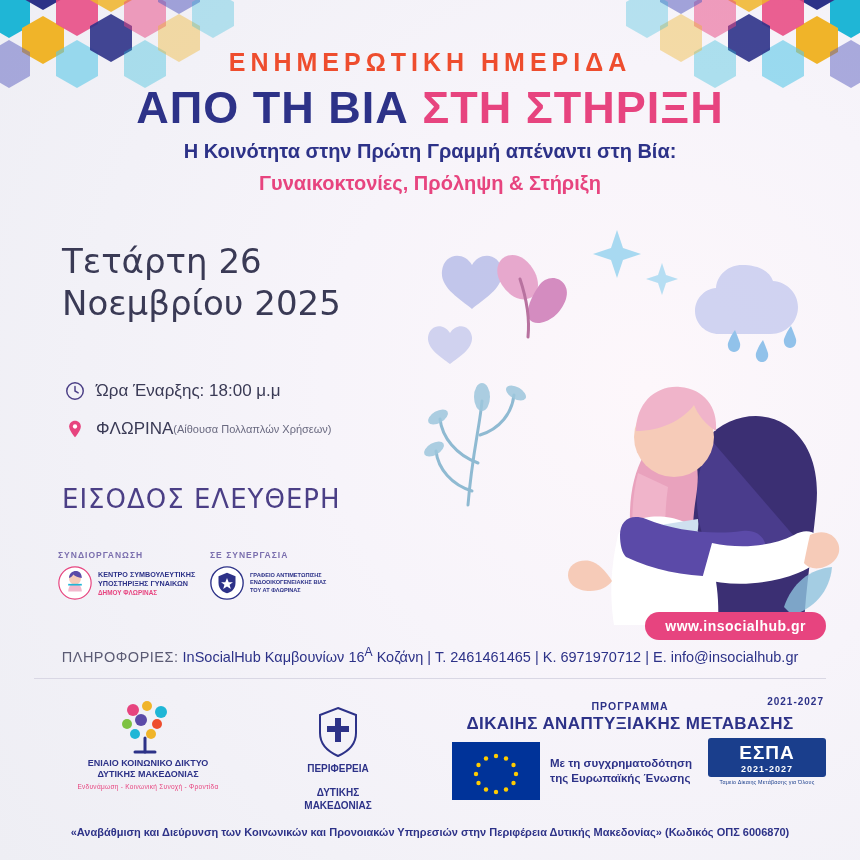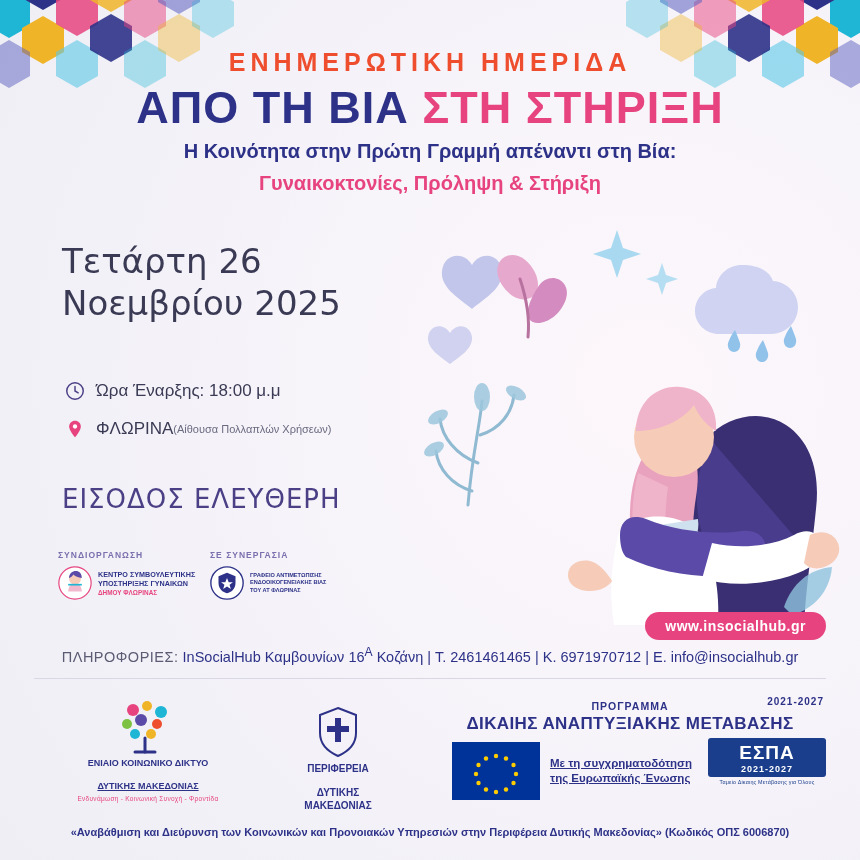--- a/index.html
+++ b/index.html
@@ -90,21 +90,21 @@
   .bl-eskm .t1{font-size:9px;font-weight:800;color:#2d3288;line-height:11px;margin-top:4px;}
   .bl-eskm .t2{font-size:6.5px;color:#e7447f;margin-top:3px;letter-spacing:.3px;}
   .bl-region{position:absolute;left:258px;top:20px;width:160px;text-align:center;}
   .bl-region .t1{font-size:10px;font-weight:800;color:#2d3288;line-height:13px;margin-top:4px;}
   .progtitle{position:absolute;left:430px;top:14px;width:400px;text-align:center;}
   .progtitle .small{font-size:10.5px;font-weight:800;color:#2d3288;letter-spacing:1px;}
   .progtitle .big{font-size:17px;font-weight:800;color:#2d3288;letter-spacing:.4px;margin-top:2px;}
   .years{position:absolute;right:36px;top:10px;font-size:10px;font-weight:800;color:#2d3288;letter-spacing:1px;}
   .eu{position:absolute;left:452px;top:56px;display:flex;align-items:center;gap:10px;}
   .euflag{width:88px;height:58px;background:#003399;position:relative;border-radius:2px;}
-  .eutext{font-size:11.5px;color:#2d3288;font-weight:700;line-height:15px;text-decoration:underline;}
+  .eutext{font-size:11.5px;color:#2d3288;font-weight:700;line-height:15px;}
   .espa{position:absolute;right:34px;top:52px;width:118px;text-align:center;}
   .espabox{background:#1a3e8c;border-radius:3px;padding:4px 0 3px;}
   .espabox .e1{color:#fff;font-size:19px;font-weight:800;letter-spacing:1px;}
   .espabox .e2{color:#fff;font-size:9px;font-weight:700;letter-spacing:1px;}
   .espa .cap{font-size:5.4px;color:#1a3e8c;margin-top:2px;letter-spacing:.2px;}
   .footnote{
     position:absolute;left:0;top:826px;width:860px;text-align:center;
     font-size:11px;font-weight:700;color:#2d3288;
   }
 </style>
@@ -308,21 +308,21 @@
         <circle cx="48" cy="12" r="6" fill="#1fb6d6"></circle>
         <circle cx="14" cy="24" r="5" fill="#7dc242"></circle>
         <circle cx="28" cy="20" r="6" fill="#5b4aa8"></circle>
         <circle cx="44" cy="24" r="5" fill="#ee4d2e"></circle>
         <circle cx="22" cy="34" r="5" fill="#1fb6d6"></circle>
         <circle cx="38" cy="34" r="5" fill="#f0b429"></circle>
         <path d="M32 38 l0 14" stroke="#2d3288" stroke-width="3" stroke-linecap="round"></path>
         <path d="M22 52 h20" stroke="#2d3288" stroke-width="3" stroke-linecap="round"></path>
       </svg>
       <div class="t1">ΕΝΙΑΙΟ ΚΟΙΝΩΝΙΚΟ ΔΙΚΤΥΟ</div>
-      <div class="t1" style="margin-top:12px;text-decoration:underline;">ΔΥΤΙΚΗΣ ΜΑΚΕΔΟΝΙΑΣ</div>
+      <div class="t1" style="margin-top:0;">ΔΥΤΙΚΗΣ ΜΑΚΕΔΟΝΙΑΣ</div>
       <div class="t2">Ενδυνάμωση - Κοινωνική Συνοχή - Φροντίδα</div>
     </div>
 
     <div class="bl-region">
       <svg width="44" height="52" viewBox="0 0 44 52" style="display:block;margin:0 auto;">
         <path d="M22 2 L40 9 v18 c0 12 -9 19 -18 23 C13 46 4 39 4 27 V9z" fill="none" stroke="#2d3288" stroke-width="2"></path>
         <path d="M19 12h6v8h8v6h-8v10h-6V26h-8v-6h8z" fill="#2d3288"></path>
       </svg>
       <div class="t1">ΠΕΡΙΦΕΡΕΙΑ</div>
       <div class="t1" style="margin-top:11px;">ΔΥΤΙΚΗΣ</div>

